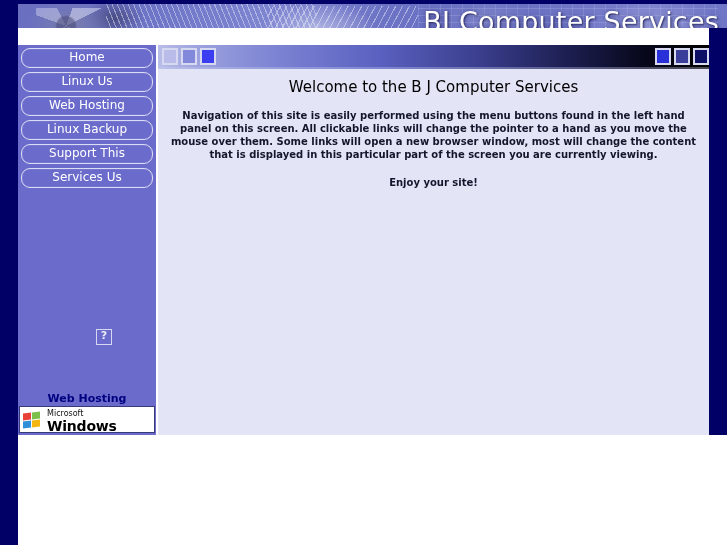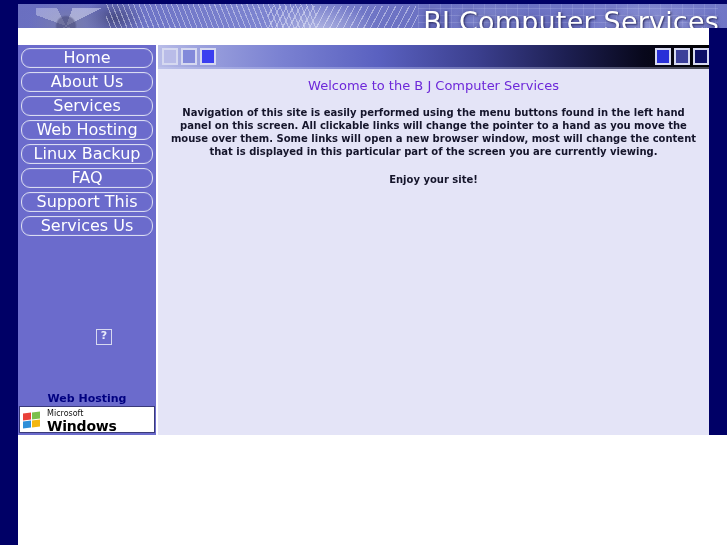--- a/index.html
+++ b/index.html
@@ -167,21 +167,21 @@
   .menu-btn {
     position: relative;
     margin: 0 3px 4px 3px;
     height: 18px;
     line-height: 17px;
     border: 1px solid #d9dcf2;
     border-radius: 9px;
     background: #6b6bcc;
     color: #ffffff;
     font-family: "DejaVu Sans", sans-serif;
-    font-size: 16px;
+    font-size: 12px;
     text-align: center;
     cursor: pointer;
     box-shadow: inset 0 0 0 1px rgba(255,255,255,.07);
     overflow: hidden;
     white-space: nowrap;
   }
 
   #broken-img {
     position: absolute;
     left: 78px;
@@ -330,23 +330,23 @@
     position: absolute;
     left: 158px; top: 69px;
     width: 551px;
     height: 366px;
     background: #e4e4f7;
     color: #111122;
   }
   #content-title {
     text-align: center;
     font-family: "DejaVu Sans", sans-serif;
-    font-size: 13px;
+    font-size: 15px;
     padding-top: 9px;
-    color: #6d28d9;
+    color: #000000;
   }
   #content-intro {
     margin: 13px 10px 0 10px;
     text-align: center;
     font-family: "DejaVu Sans", sans-serif;
     font-size: 10px;
     line-height: 13px;
     font-weight: bold;
     color: #15152b;
   }
@@ -409,33 +409,27 @@
     <div class="underline"></div>
   </div>
 
   <div id="sidebar">
 
     <div class="menu">
       <div class="menu-btn">
         <span>Home</span>
       </div>
       <div class="menu-btn">
-        <span>About Us</span>
-      </div>
-      <div class="menu-btn">
-        <span>Services</span>
+        <span>Linux Us</span>
       </div>
       <div class="menu-btn">
         <span>Web Hosting</span>
       </div>
       <div class="menu-btn">
         <span>Linux Backup</span>
-      </div>
-      <div class="menu-btn">
-        <span>FAQ</span>
       </div>
       <div class="menu-btn">
         <span>Support This</span>
       </div>
       <div class="menu-btn">
         <span>Services Us</span>
       </div>
     </div>
 
     <div id="broken-img">

